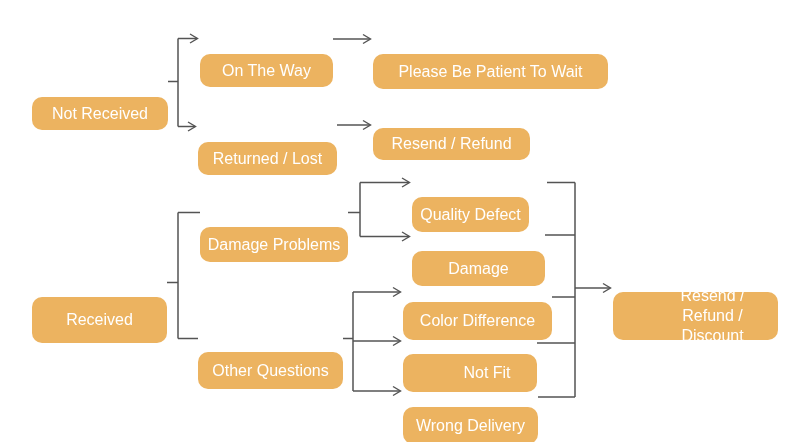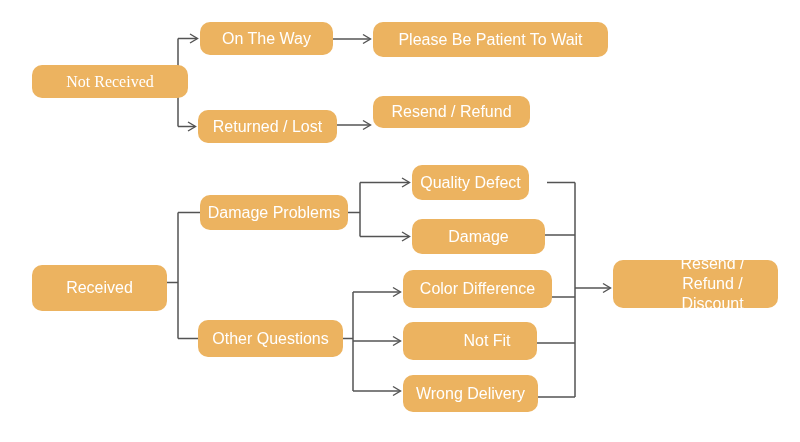--- a/index.html
+++ b/index.html
@@ -27,25 +27,26 @@
     align-items: center;
     justify-content: center;
     text-align: center;
     background: #ecb360;
     color: #ffffff;
     border-radius: 10px;
     font-size: 16px;
     line-height: 1.25;
     padding: 2px 6px;
     white-space: nowrap;
+    margin-top: 32px;
   }
   .node.wrap { white-space: normal; padding-left: 40px; }
 
   
-  .n-not-received      { left: 32px;  top: 65px;  width: 156px; height: 33px; font-family: Liberation Serif, serif; }
+  .n-not-received      { left: 32px;  top: 65px;  width: 136px; height: 33px; }
   .n-on-the-way        { left: 200px; top: 22px;  width: 133px; height: 33px; }
   .n-returned-lost     { left: 198px; top: 110px; width: 139px; height: 33px; }
   .n-please-wait       { left: 373px; top: 22px;  width: 235px; height: 35px; }
   .n-resend-refund     { left: 373px; top: 96px; width: 157px; height: 32px; }
   .n-received          { left: 32px;  top: 265px; width: 135px; height: 46px; }
   .n-quality-problems  { left: 200px; top: 195px; width: 148px; height: 35px; }
   .n-other-questions   { left: 198px; top: 320px; width: 145px; height: 37px; }
   .n-quality-defect    { left: 412px; top: 165px; width: 117px; height: 35px; }
   .n-damage            { left: 412px; top: 219px; width: 133px; height: 35px; }
   .n-color-difference  { left: 403px; top: 270px; width: 149px; height: 38px; }

